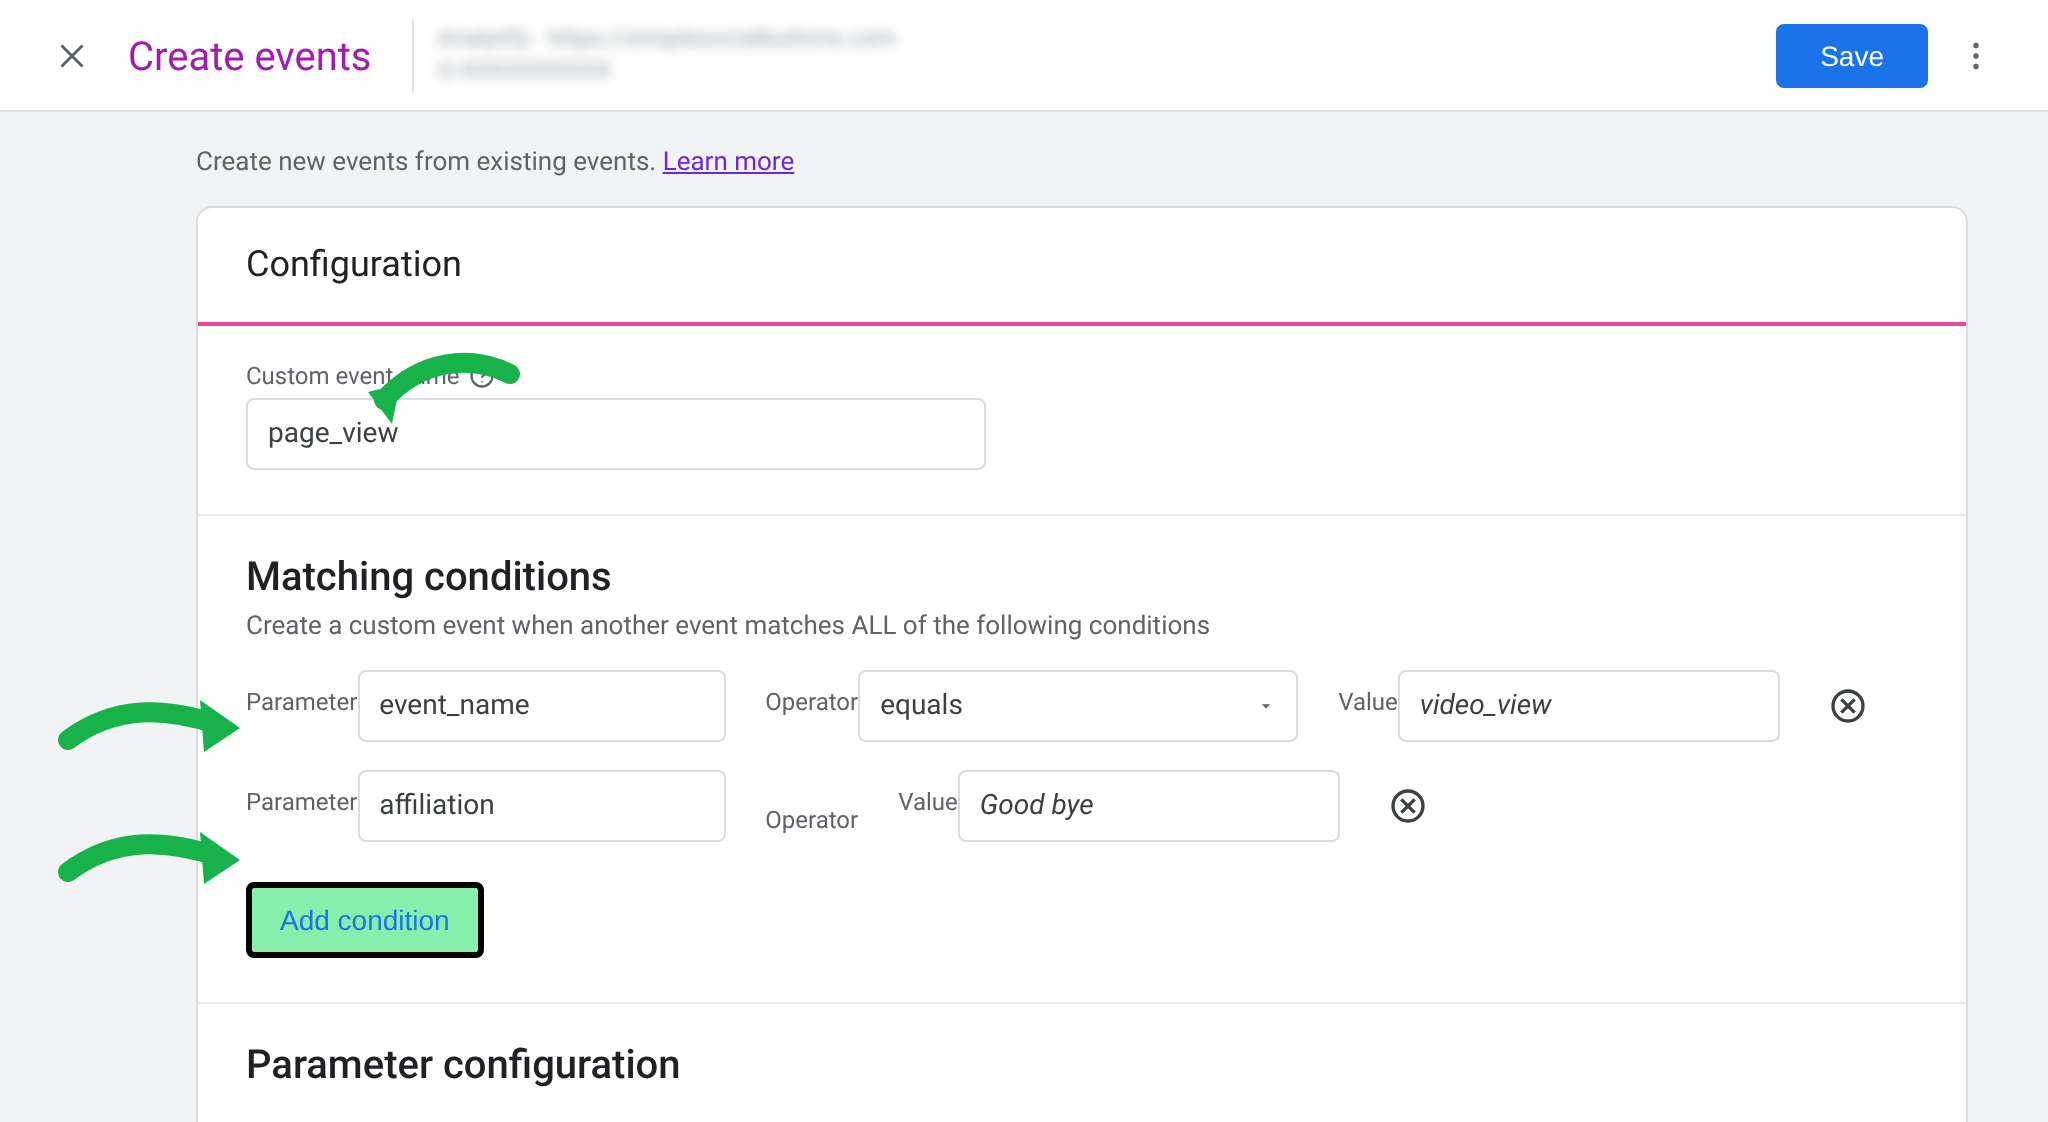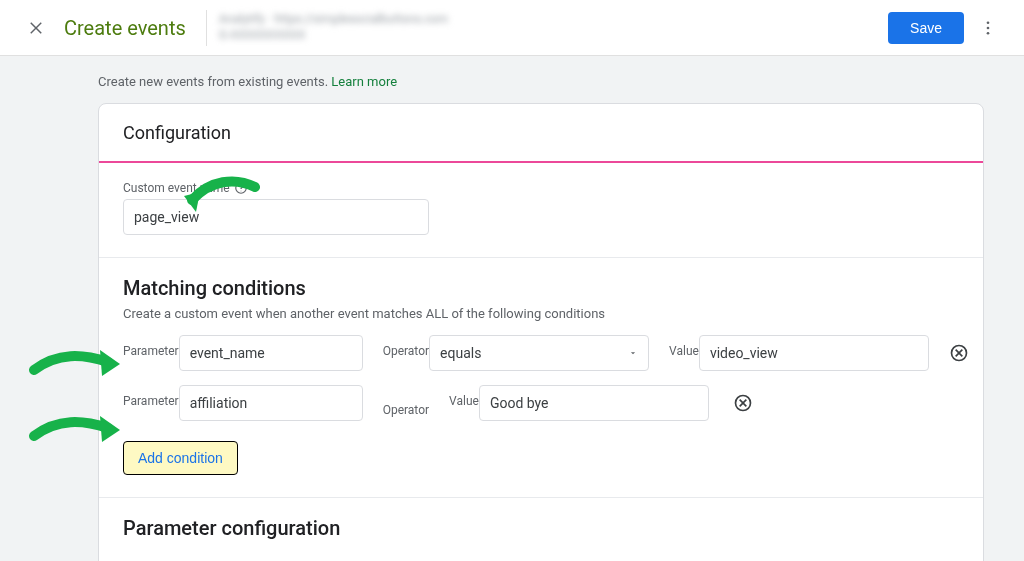--- a/index.html
+++ b/index.html
@@ -24,21 +24,21 @@
   .appbar .close-btn {
     width: 40px; height: 40px;
     display: flex; align-items: center; justify-content: center;
     cursor: pointer;
     color: #5f6368;
     border-radius: 50%;
   }
   .appbar h1 {
     font-size: 20px;
     font-weight: 400;
-    color: #4d7c0f;
+    color: #a21caf;
     margin-left: 8px;
     margin-right: 8px;
   }
   .appbar .divider {
     width: 1px; height: 36px; background: #e0e0e0;
     margin: 0 12px;
   }
   .appbar .prop-block {
     display: flex; flex-direction: column;
     color: #9aa0a6; font-size: 12px;
@@ -70,21 +70,22 @@
     overflow-y: auto;
     padding: 0 0 20px 0;
   }
   .subtitle-row {
     text-align: left;
     padding: 18px 0 14px 98px;
     font-size: 13px;
     color: #5f6368;
   }
   .subtitle-row a {
-    color: #15803d;
+    color: #6d28d9;
+    text-decoration: underline;
     cursor: pointer;
   }
 
   .card {
     background: #fff;
     border: 1px solid #dadce0;
     border-radius: 8px;
     margin: 0 40px 0 98px;
     overflow: hidden;
   }
@@ -116,21 +117,21 @@
   input.text-input, .select-box {
     height: 36px;
     border: 1px solid #dadce0;
     border-radius: 4px;
     padding: 0 10px;
     font-size: 14px;
     color: #3c4043;
     background: #fff;
     font-family: inherit;
   }
-  .wide-input { width: 306px; }
+  .wide-input { width: 370px; }
 
   .section-divider {
     border: none;
     border-top: 1px solid #e8eaed;
     margin: 22px -24px 18px -24px;
   }
 
   .section-title {
     font-size: 20px;
     font-weight: 500;
@@ -145,41 +146,41 @@
 
   .cond-row {
     display: flex;
     gap: 20px;
     align-items: flex-end;
     margin-bottom: 14px;
   }
   .cond-col { display: flex; flex-direction: row; }
   .cond-col.param input { width: 184px; }
   .cond-col.op .select-box { width: 220px; }
-  .cond-col.val input { width: 230px; }
+  .cond-col.val input { width: 191px; font-style: italic; }
   .select-box {
     display: flex;
     align-items: center;
     justify-content: space-between;
     cursor: pointer;
   }
   .select-box .arrow {
     color: #5f6368;
   }
   .del-btn {
     width: 28px; height: 28px;
     display: flex; align-items: center; justify-content: center;
     cursor: pointer;
     color: #3c4043;
     margin-bottom: 4px;
   }
 
   .add-cond-btn {
-    border: 1px solid #000000;
-    background: #fef9c3;
+    border: 3px solid #000000;
+    background: #86efac;
     color: #1a73e8;
     font-size: 14px;
     font-weight: 500;
     padding: 8px 14px;
     border-radius: 4px;
     cursor: pointer;
     margin-top: 6px;
   }
 
   

